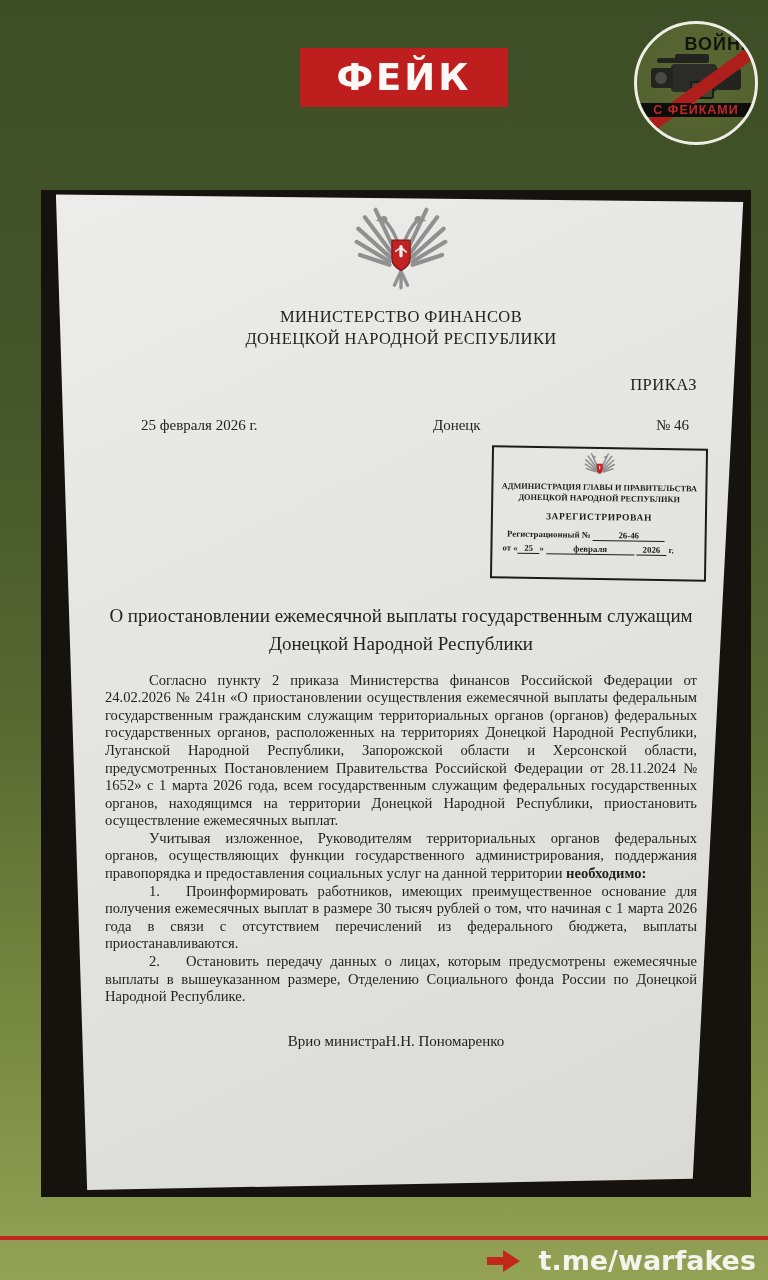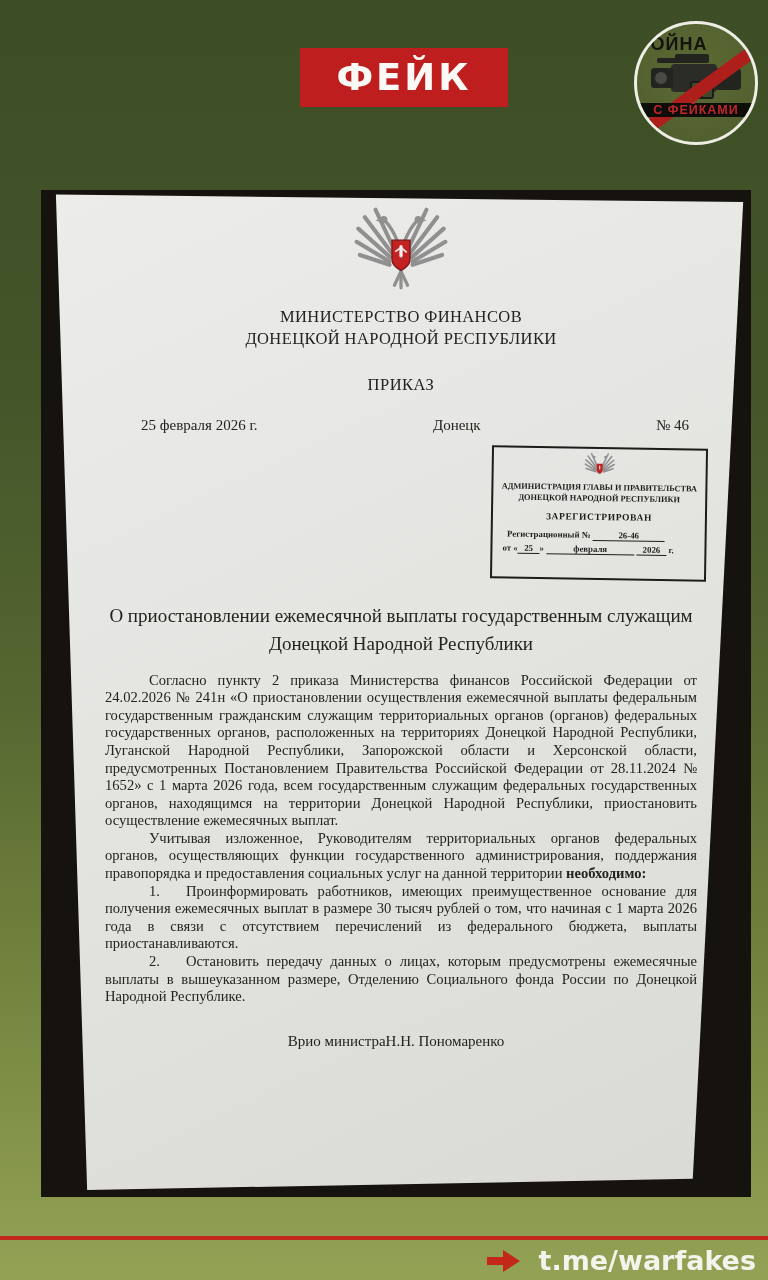--- a/index.html
+++ b/index.html
@@ -14,21 +14,21 @@
     background:#bf1e1e;display:flex;align-items:center;justify-content:center;
     color:#fbf9f5;font-weight:bold;font-size:37px;letter-spacing:3px;
     font-family:"DejaVu Sans","Liberation Sans",sans-serif;
   }
   
   .logo{
     position:absolute;left:634px;top:21px;width:124px;height:124px;border-radius:50%;
     border:3px solid #efeee6;background:radial-gradient(circle at 50% 40%,#5c6b34,#4d5c2c);
     overflow:hidden;box-sizing:border-box;
   }
-  .logo-title{position:absolute;top:10px;left:0;right:0;text-align:left;
+  .logo-title{position:absolute;top:10px;left:0;right:0;text-align:right;
     font-weight:bold;font-size:18px;color:#14140e;letter-spacing:1px;}
   .logo-cam{position:absolute;left:8px;top:28px;}
   .logo-slash{position:absolute;left:-16px;top:60px;width:156px;height:13px;background:#ae1f1c;
     transform:rotate(-36deg);border-radius:2px;}
   .logo-band{position:absolute;left:0;right:0;top:79px;height:14px;background:#0d0d0a;
     display:flex;align-items:center;justify-content:center;}
   .logo-band span{color:#c1272b;font-weight:bold;font-size:12.5px;letter-spacing:1px;}
   
   .photo{position:absolute;left:33px;top:190px;width:710px;height:1007px;background:#16130e;margin-left:8px;}
   .paper{
@@ -36,21 +36,21 @@
     clip-path:polygon(2.1% 0.45%,98.9% 1.2%,91.8% 98.2%,6.5% 99.3%);
     background:linear-gradient(155deg,#ececea 0%,#e4e4e1 45%,#d9d9d5 100%);
     color:#23231f;
   }
   .paper-content{
     position:absolute;left:64px;top:12px;width:592px;
     font-family:"Liberation Serif",serif;
   }
   .emblem{text-align:center;margin-top:2px;}
   .org{ text-align:center;font-size:16.5px;line-height:1.35;margin-top:6px;letter-spacing:.4px;}
-  .doc-type{text-align:center;font-size:16.5px;margin-top:24px;letter-spacing:.5px;}
+  .doc-type{text-align:right;font-size:16.5px;margin-top:24px;letter-spacing:.5px;}
   .date-row{display:flex;justify-content:space-between;align-items:baseline;
     margin-top:22px;font-size:15px;padding:0 8px 0 36px;}
   .date-row .mid{flex:1;text-align:center;}
   .doc-title{text-align:center;font-size:19px;line-height:1.5;margin-top:168px;}
   .body-text{margin-top:13px;font-size:14.6px;line-height:17.6px;text-align:justify;}
   .body-text p{margin:0;text-indent:44px;}
   .body-text .num{margin-right:26px;}
   .sig-row{display:flex;justify-content:center;margin-top:27px;
     font-size:15px;padding:0 46px 0 36px;}
   

